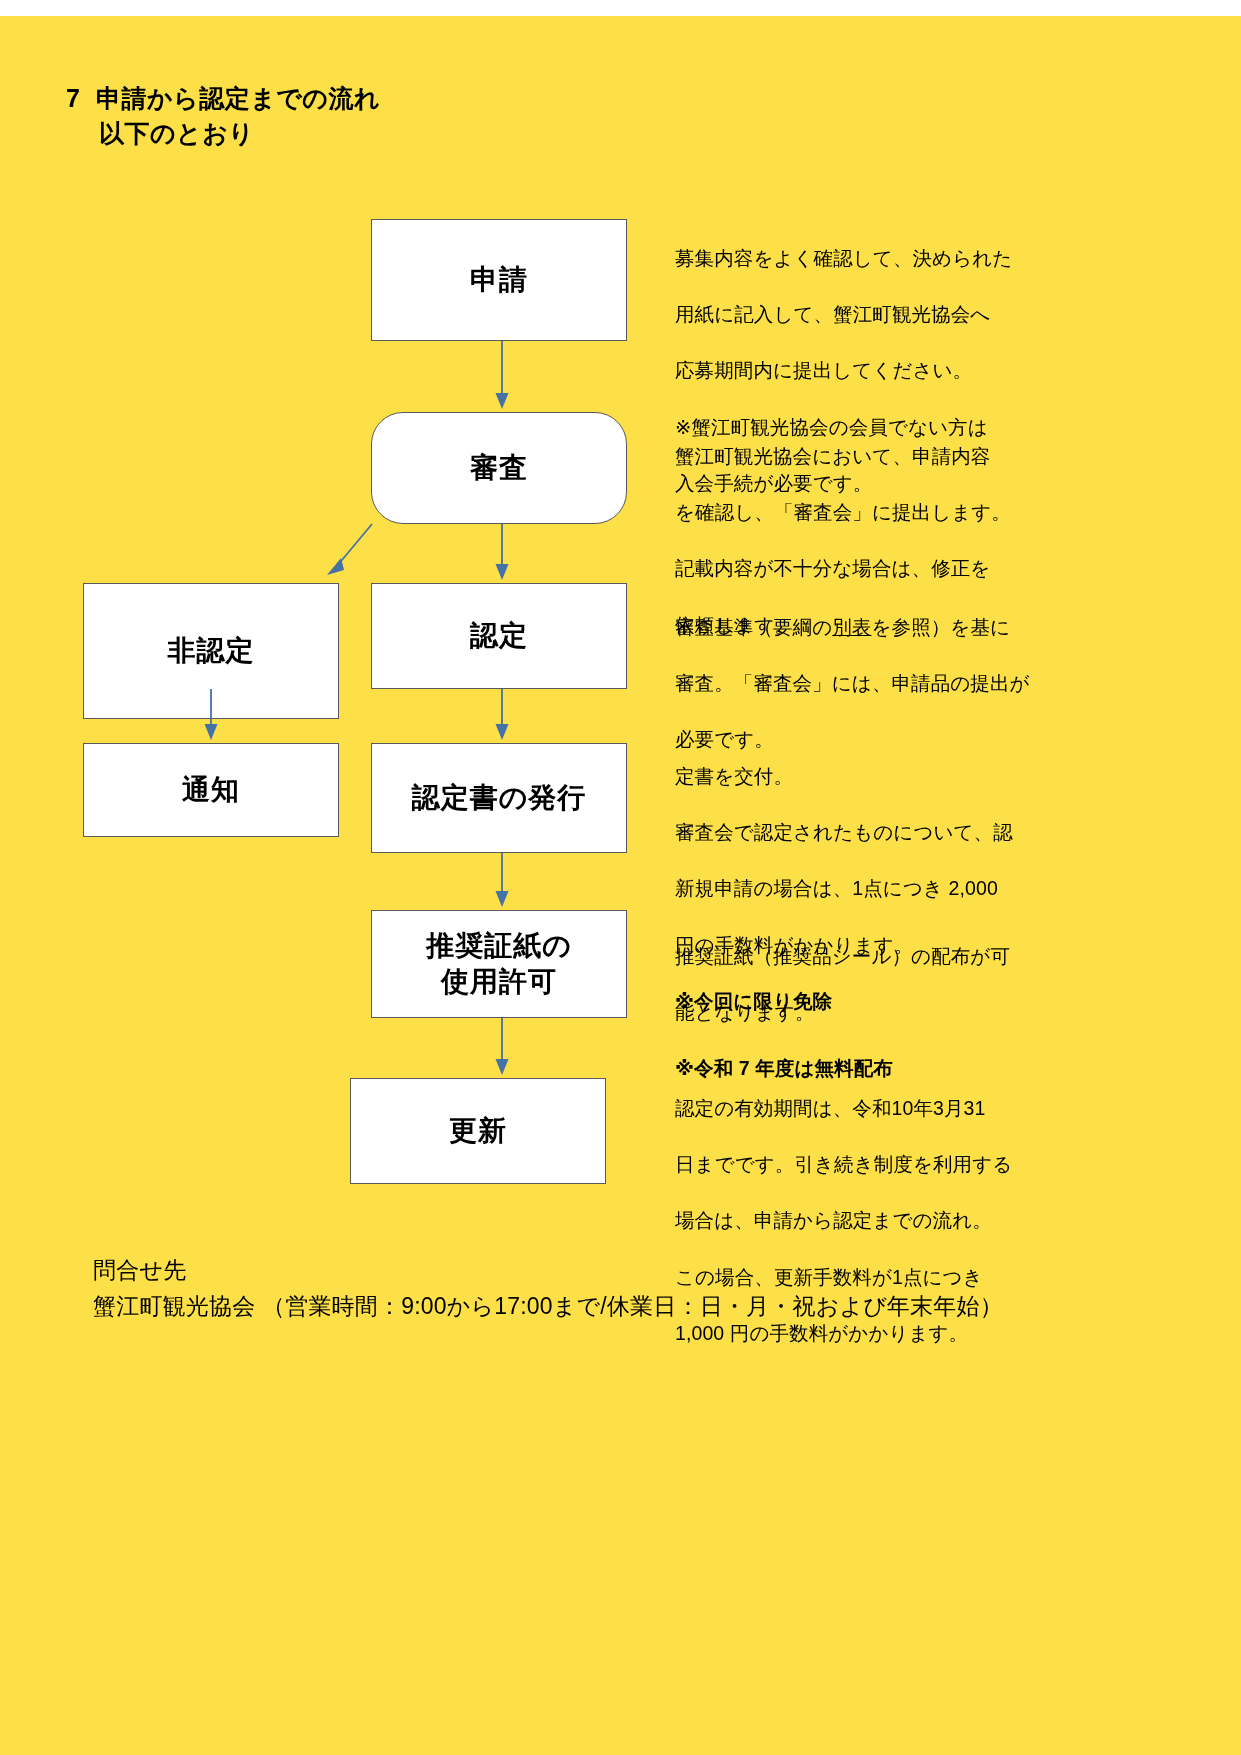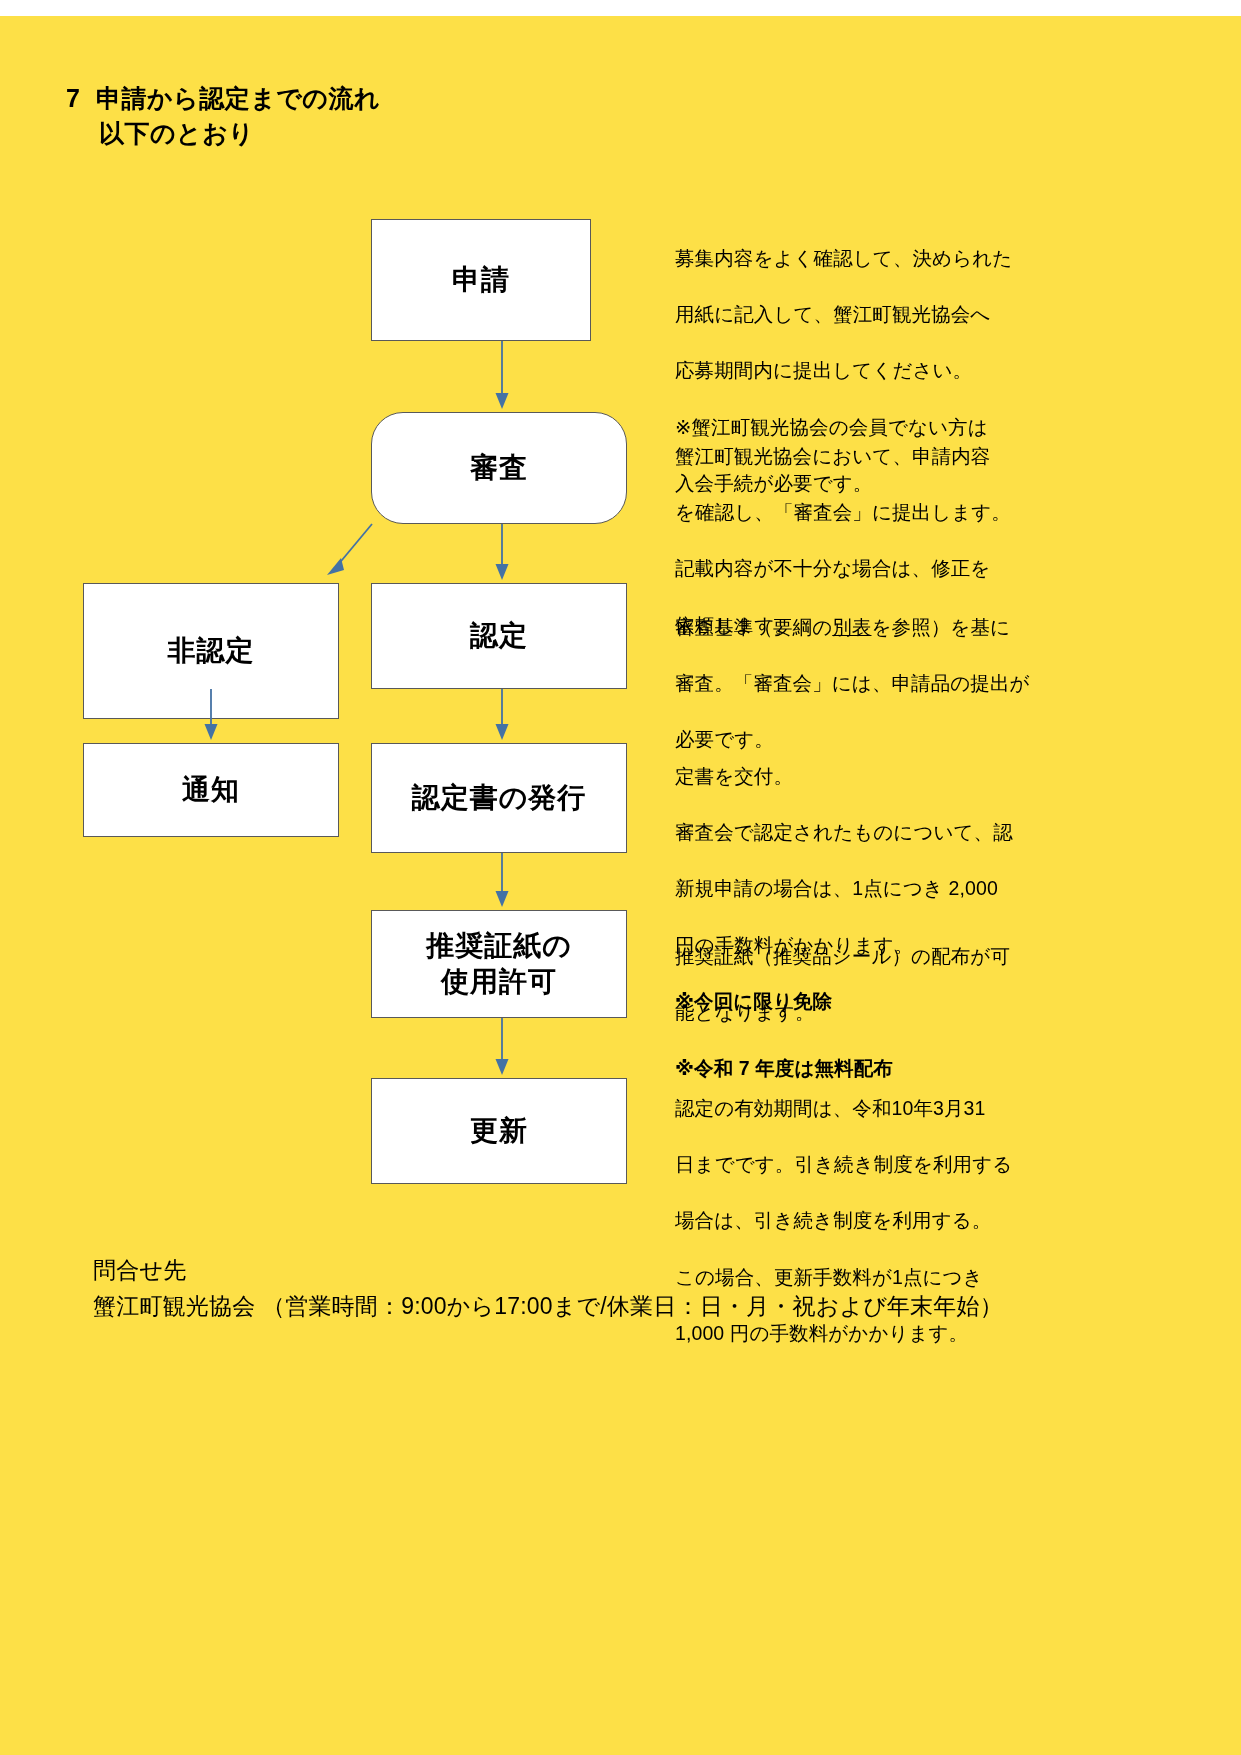--- a/index.html
+++ b/index.html
@@ -61,26 +61,26 @@
     line-height: 1.28;
     letter-spacing: 1px;
     color: #000000;
   }
   .node .label {
     display: block;
     white-space: pre-line;
   }
 
   
-  .n-apply    { left: 371px; top: 203px; width: 220px; height: 122px; }
+  .n-apply    { left: 371px; top: 203px; width: 256px; height: 122px; }
   .n-review   { left: 371px; top: 396px; width: 256px; height: 112px; border-radius: 32px; }
   .n-approved { left: 371px; top: 567px; width: 256px; height: 106px; }
   .n-cert     { left: 371px; top: 727px; width: 256px; height: 110px; align-items: center; }
   .n-sticker  { left: 371px; top: 894px; width: 256px; height: 108px; }
-  .n-renew    { left: 371px; top: 1062px; width: 256px; height: 106px; }
+  .n-renew    { left: 350px; top: 1062px; width: 256px; height: 106px; }
   
   .n-rejected { left: 83px; top: 567px; width: 256px; height: 136px; }
   .n-notice   { left: 83px; top: 727px; width: 256px; height: 94px; }
 
   
   .conn {
     position: absolute;
     overflow: visible;
   }
   .conn svg { display: block; overflow: visible; }
@@ -251,21 +251,21 @@
 
   <div class="desc d-sticker">
     <div>推奨証紙（推奨品シール）の配布が可</div>
     <div>能となります。</div>
     <div class="em">※令和 7 年度は無料配布</div>
   </div>
 
   <div class="desc d-renew">
     <div>認定の有効期間は、令和10年3月31</div>
     <div>日までです。引き続き制度を利用する</div>
-    <div>場合は、引き続き制度を利用する。</div>
+    <div>場合は、申請から認定までの流れ。</div>
     <div>この場合、更新手数料が1点につき</div>
     <div>1,000 円の手数料がかかります。</div>
   </div>
 
   <div class="footer">
     <div class="line1">問合せ先</div>
     <div class="line2">蟹江町観光協会 （営業時間：9:00から17:00まで/休業日：日・月・祝および年末年始）</div>
   </div>
 
 </div>

